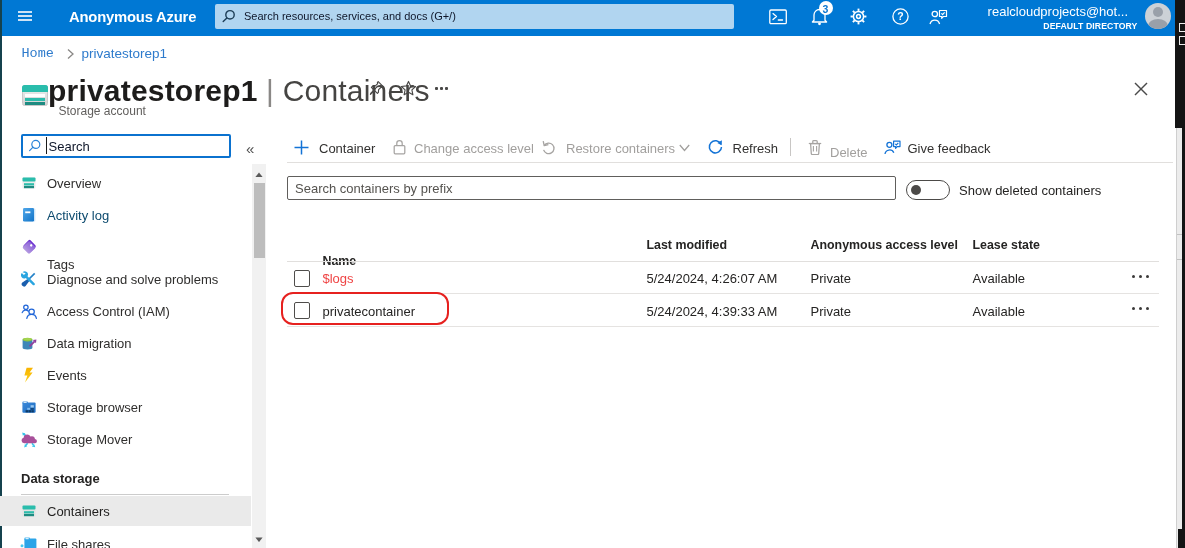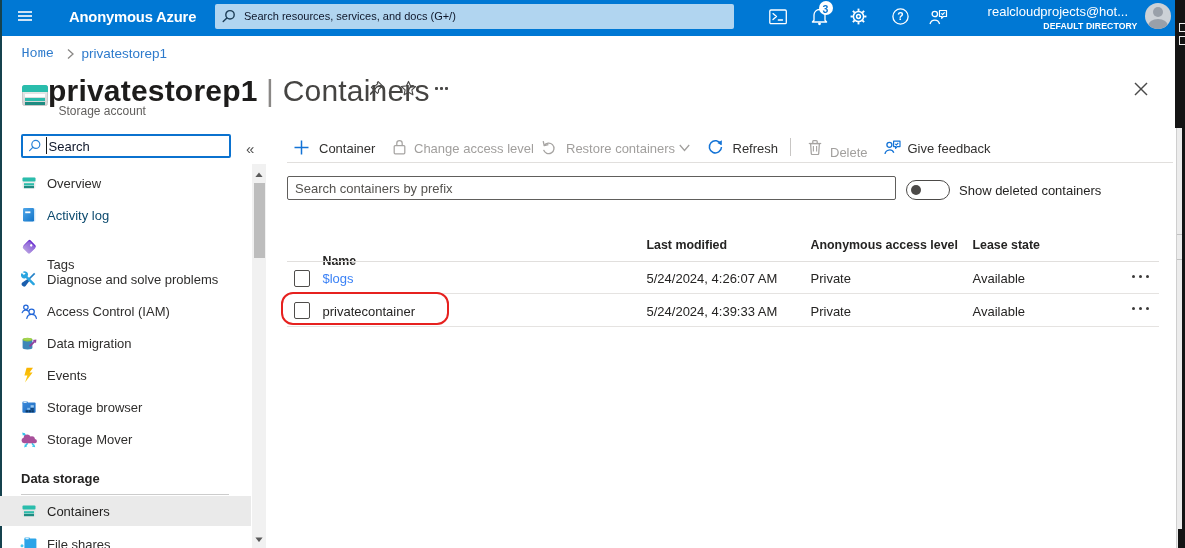--- a/index.html
+++ b/index.html
@@ -308,21 +308,21 @@
 <div class="abs" style="left:322.5px;top:254px;font-weight:bold;color:#252423;font-size:12.4px;">Name</div>
 <div class="abs" style="left:646.5px;top:238px;font-weight:bold;color:#252423;font-size:12.4px;">Last modified</div>
 <div class="abs" style="left:810.5px;top:238px;font-weight:bold;color:#252423;font-size:12.4px;">Anonymous access level</div>
 <div class="abs" style="left:972.5px;top:238px;font-weight:bold;color:#252423;font-size:12.4px;">Lease state</div>
 
 <div class="abs" style="left:287px;top:260.5px;width:872px;height:1px;background:#e1dfdd;"></div>
 <div class="abs" style="left:287px;top:293px;width:872px;height:1px;background:#e5e3e1;"></div>
 <div class="abs" style="left:287px;top:325.5px;width:872px;height:1px;background:#e5e3e1;"></div>
 
 <div class="abs" style="left:293.5px;top:270px;width:16.5px;height:16.5px;border:1.5px solid #4f4d4b;border-radius:2px;background:#fff;"></div>
-<div class="abs" style="left:322.5px;top:271px;color:#3b82f6;">$logs</div>
+<div class="abs" style="left:322.5px;top:271px;color:#ef4444;">$logs</div>
 <div class="abs" style="left:646.5px;top:271px;color:#252423;">5/24/2024, 4:26:07 AM</div>
 <div class="abs" style="left:810.5px;top:271px;color:#252423;">Private</div>
 <div class="abs" style="left:972.5px;top:271px;color:#252423;">Available</div>
 <div class="abs" style="left:1131.5px;top:274.5px;width:3.2px;height:3.2px;border-radius:50%;background:#3b3a39;"></div>
 <div class="abs" style="left:1138.5px;top:274.5px;width:3.2px;height:3.2px;border-radius:50%;background:#3b3a39;"></div>
 <div class="abs" style="left:1145.5px;top:274.5px;width:3.2px;height:3.2px;border-radius:50%;background:#3b3a39;"></div>
 
 <div class="abs" style="left:293.5px;top:302px;width:16.5px;height:16.5px;border:1.5px solid #4f4d4b;border-radius:2px;background:#fff;"></div>
 <div class="abs" style="left:322.5px;top:303.5px;color:#252423;">privatecontainer</div>
 <div class="abs" style="left:646.5px;top:303.5px;color:#252423;">5/24/2024, 4:39:33 AM</div>

